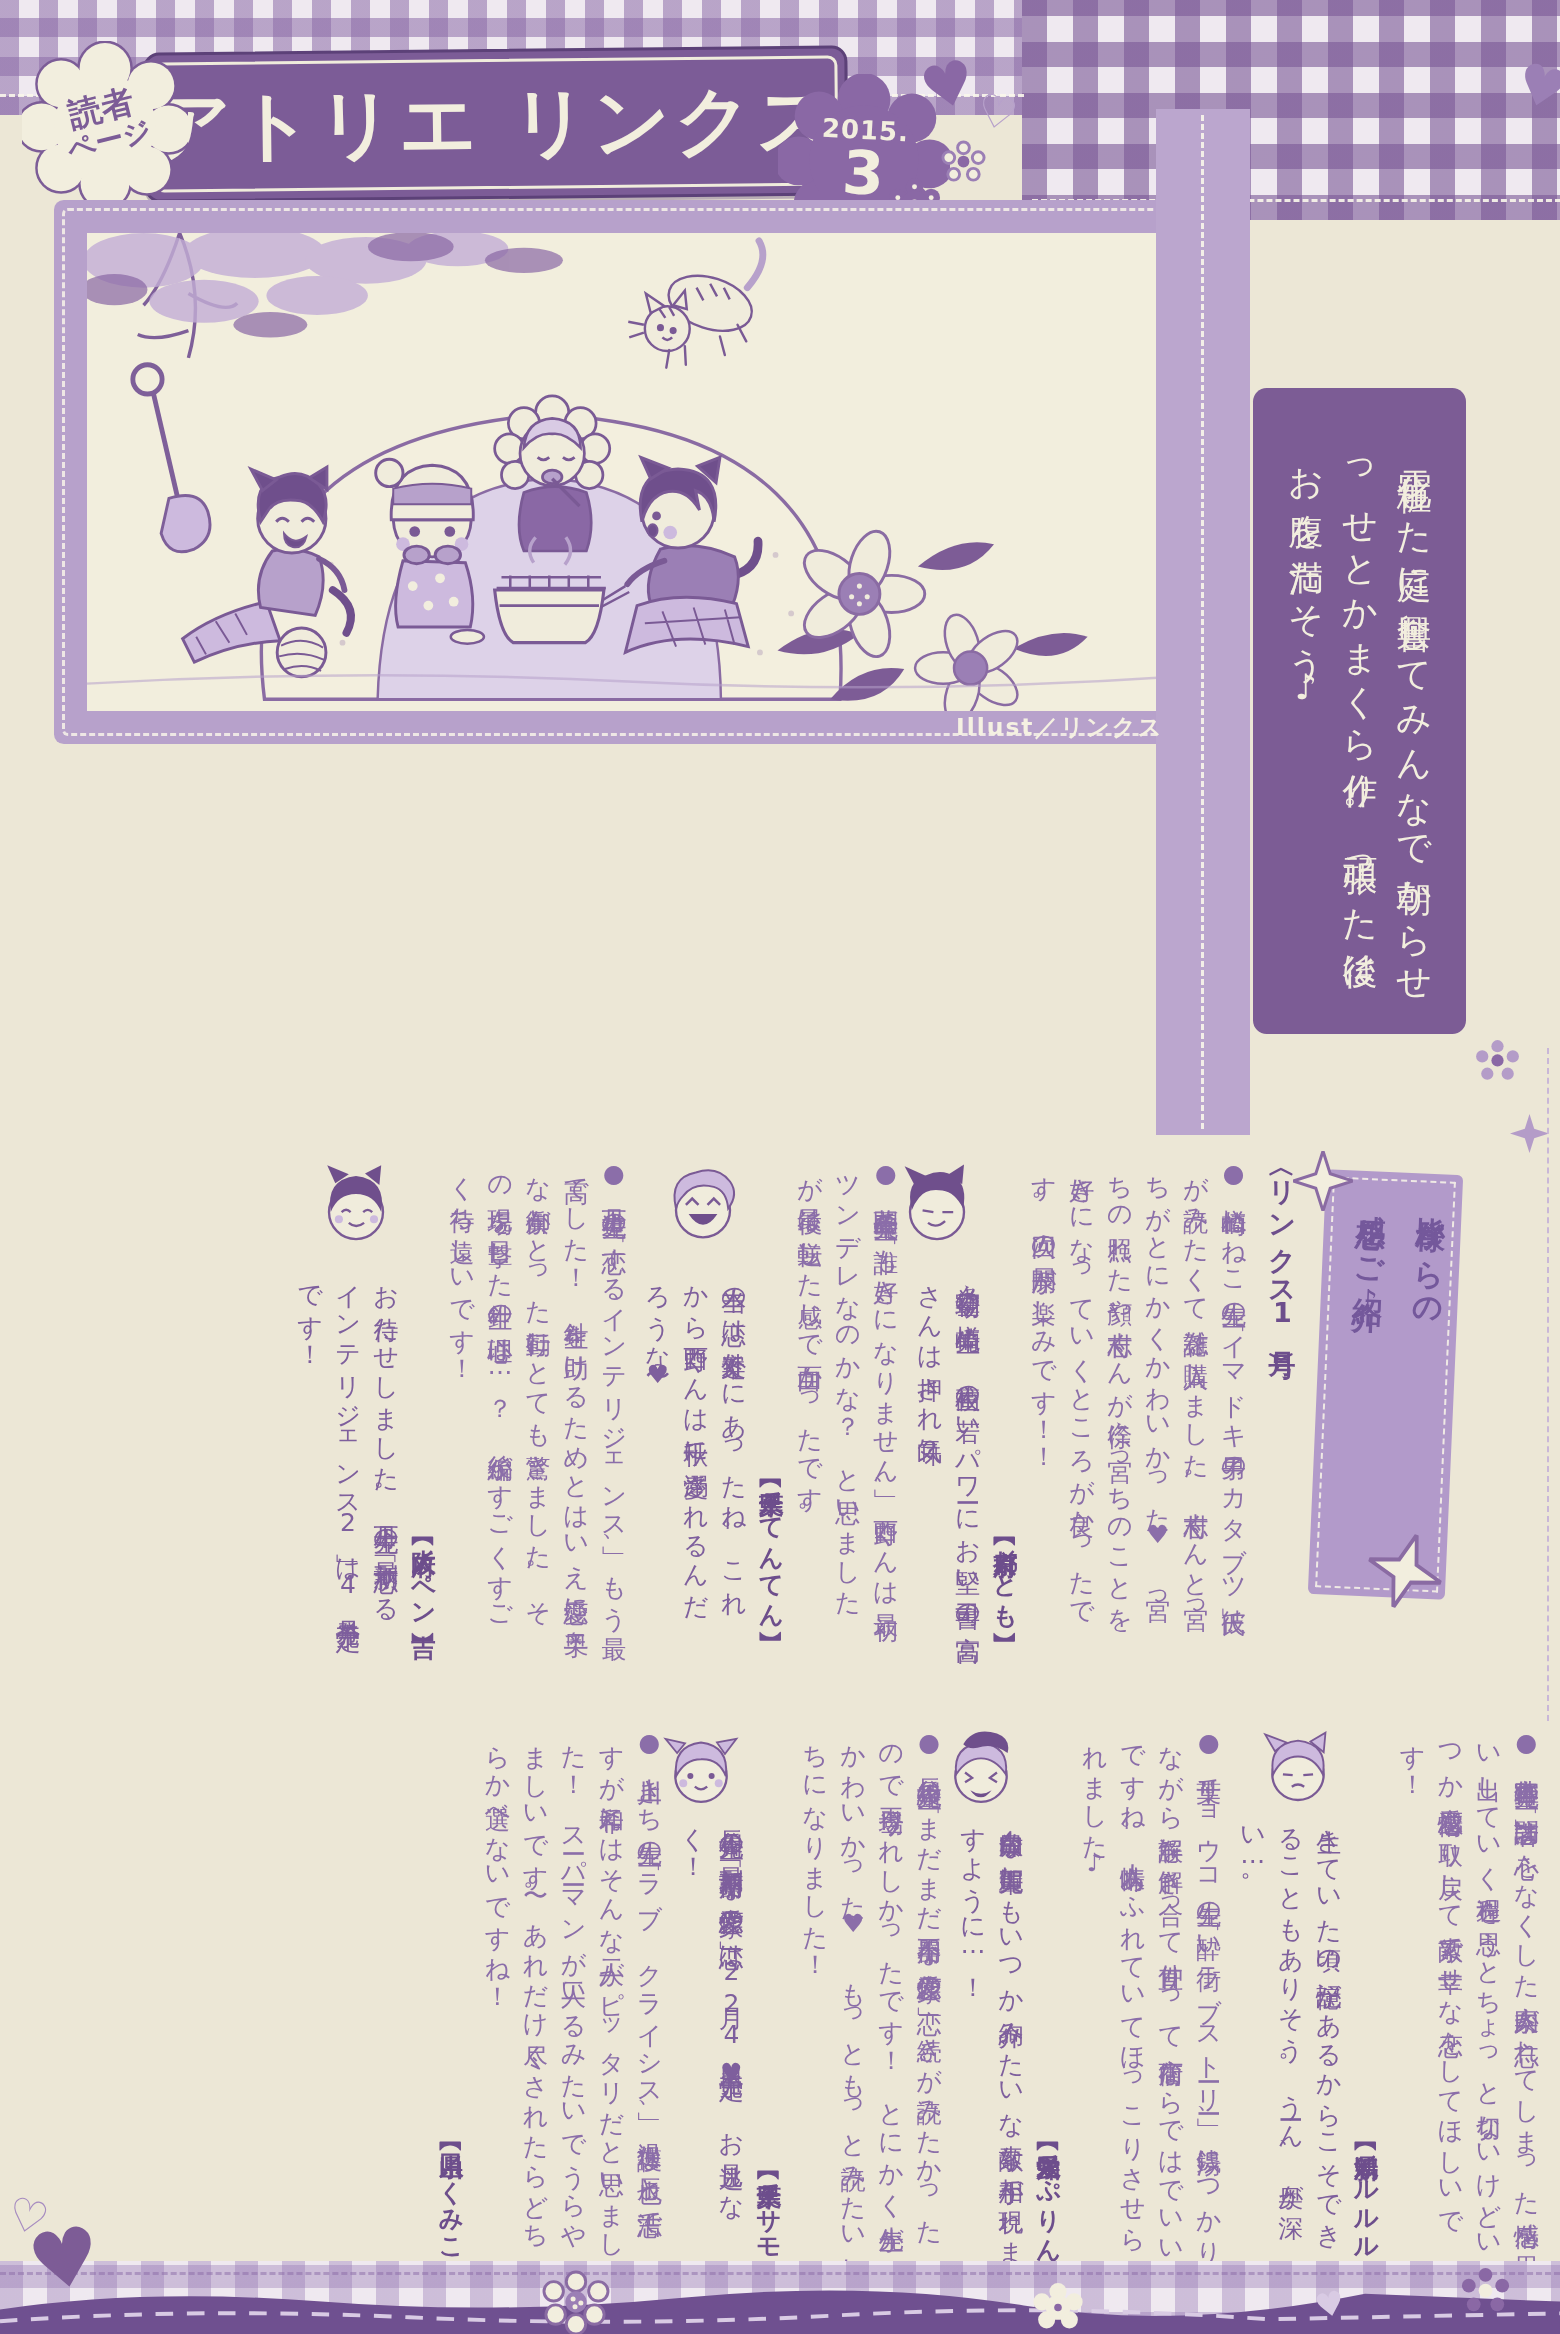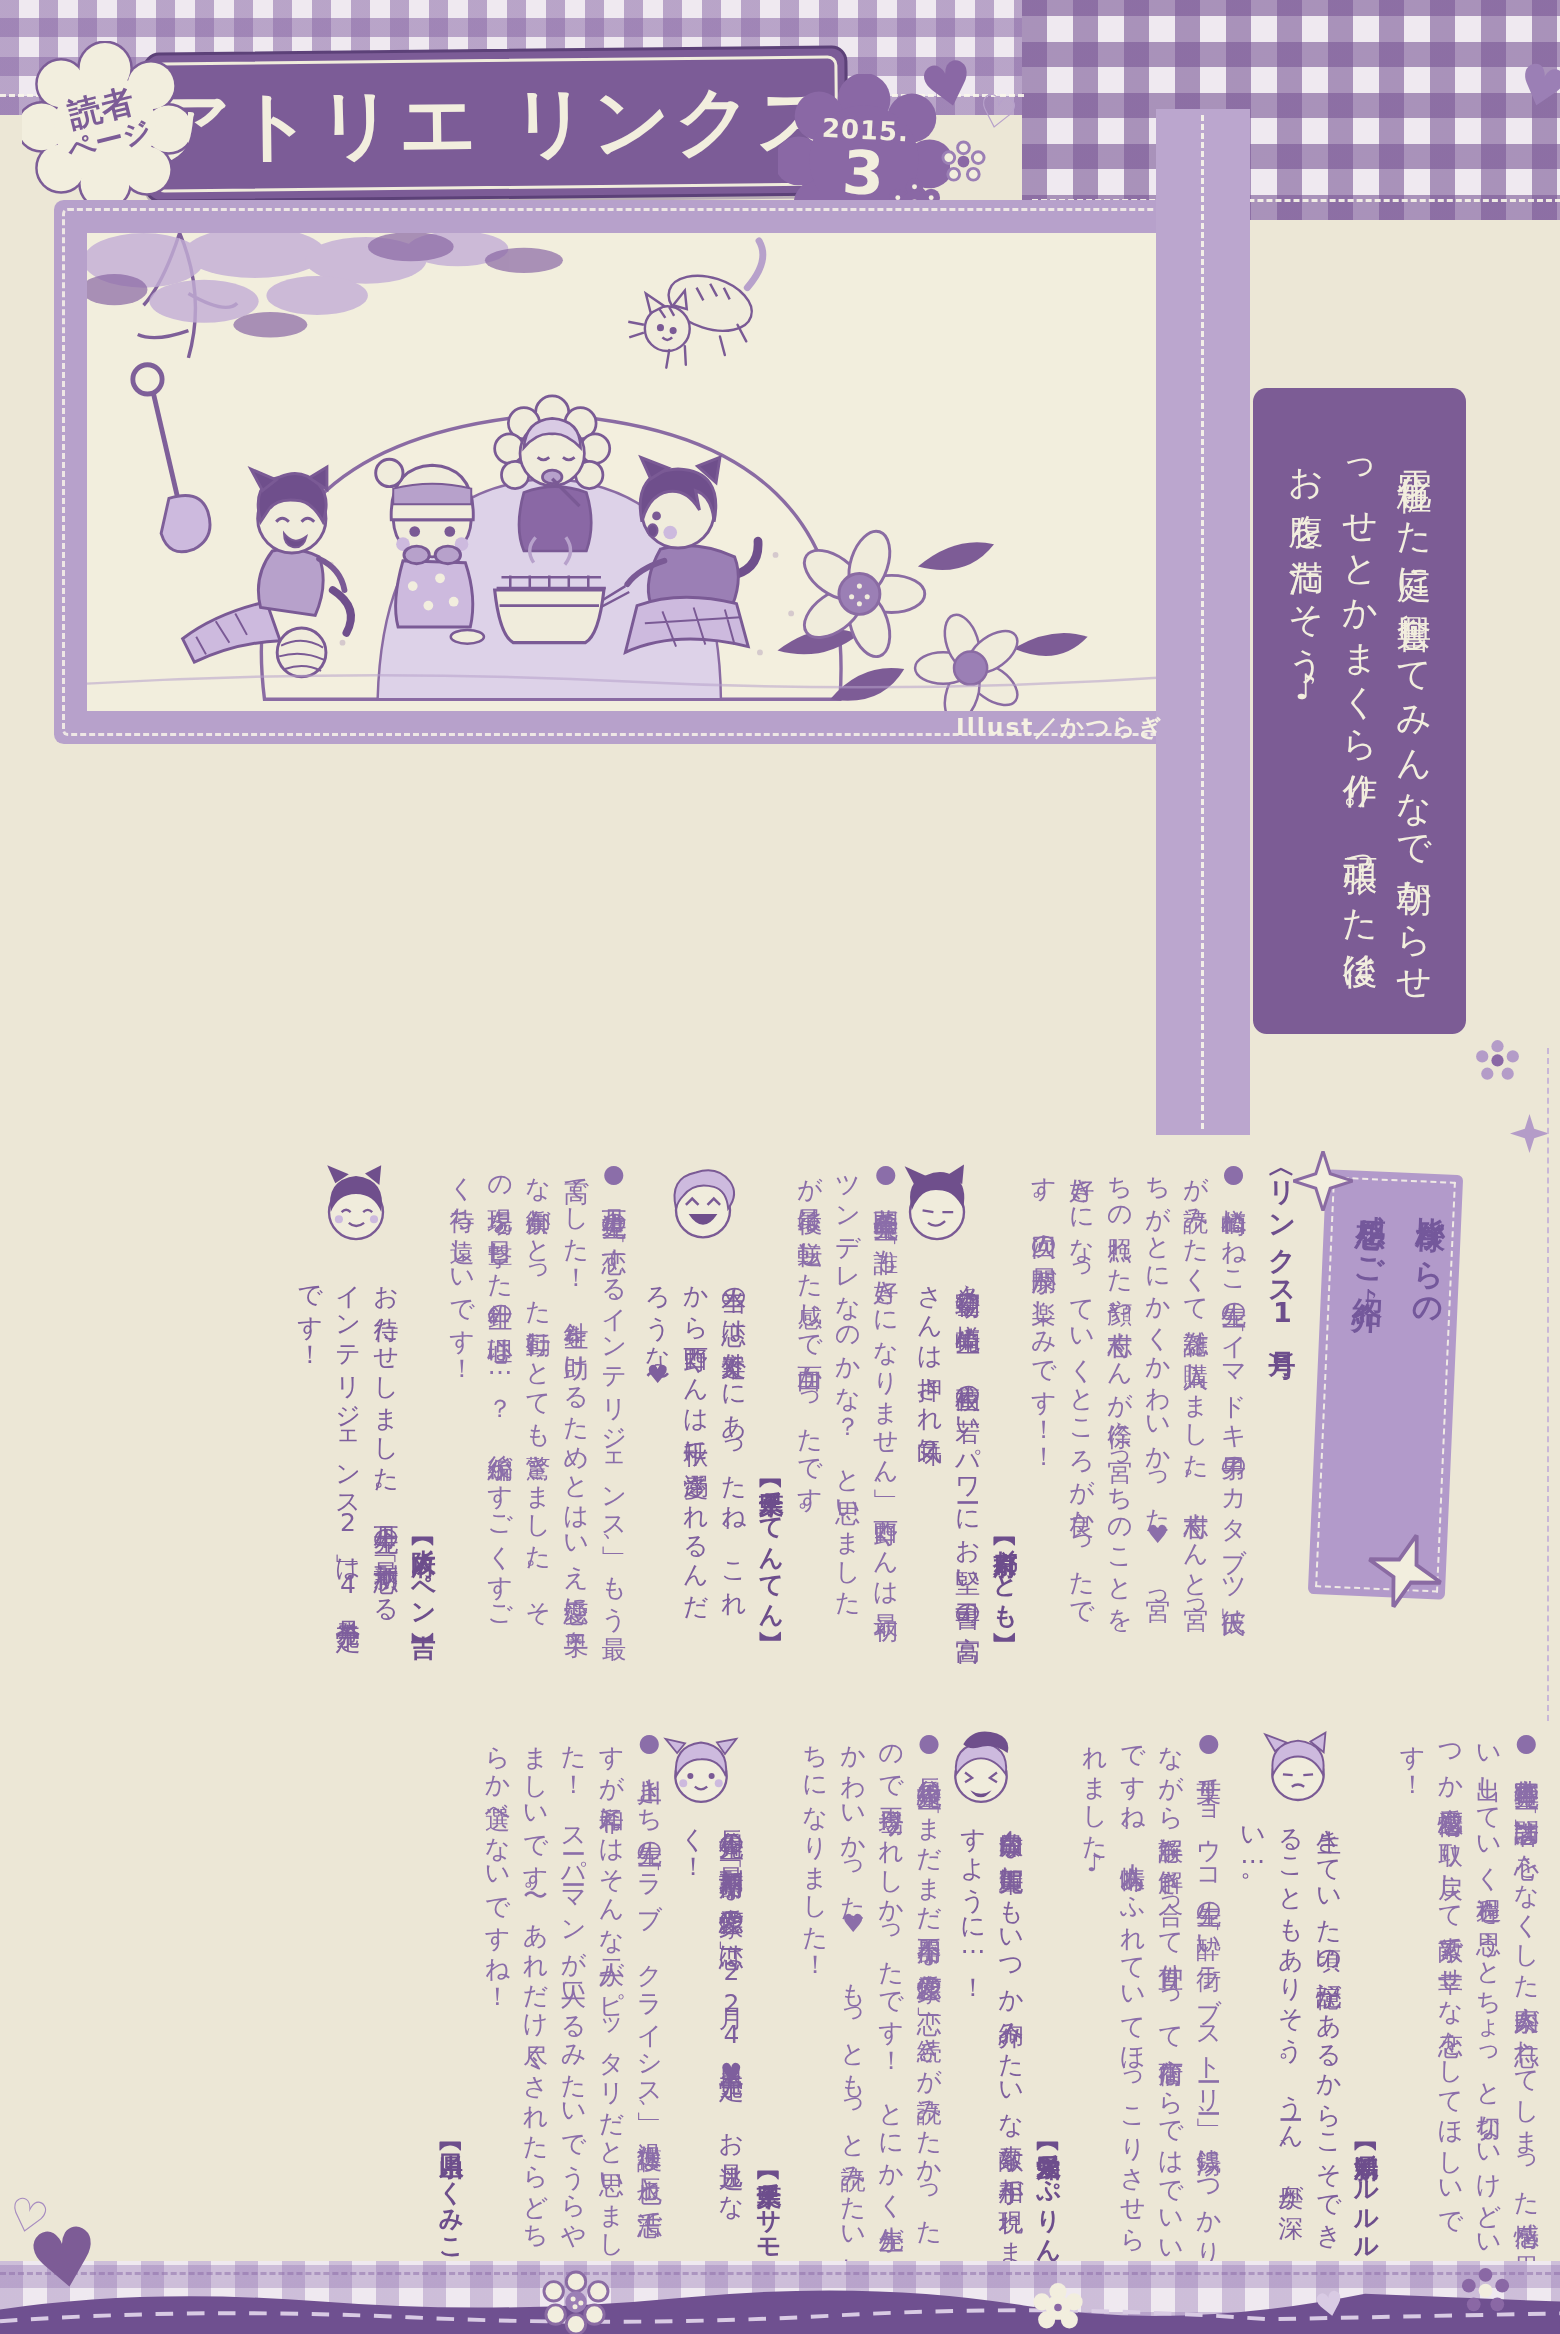--- a/index.html
+++ b/index.html
@@ -395,21 +395,21 @@
             </g>
             <circle r="20" fill="#9b7fb5"></circle>
           </g>
         </g>
       </g>
 
       <path d="M0,462 Q280,446 560,460 T1132,454" stroke="#b7a1cb" stroke-width="2.5" fill="none" opacity=".55"></path>
     </svg>
   </div>
 </div>
-<div class="abs illust-credit">Illust／かつらぎ</div>
+<div class="abs illust-credit">Illust／リンクス</div>
 
 <div class="abs vribbon">
   <div class="stitch-v"></div>
 </div>
 <div class="abs caption-box">
   <div class="caption-text">雪化粧した庭に興奮してみんなで朝からせっせとかまくら作り。頑張った後はお腹を満たそう♪</div>
 </div>
 
 <div class="abs intro-ribbon">
   <div class="rt">

